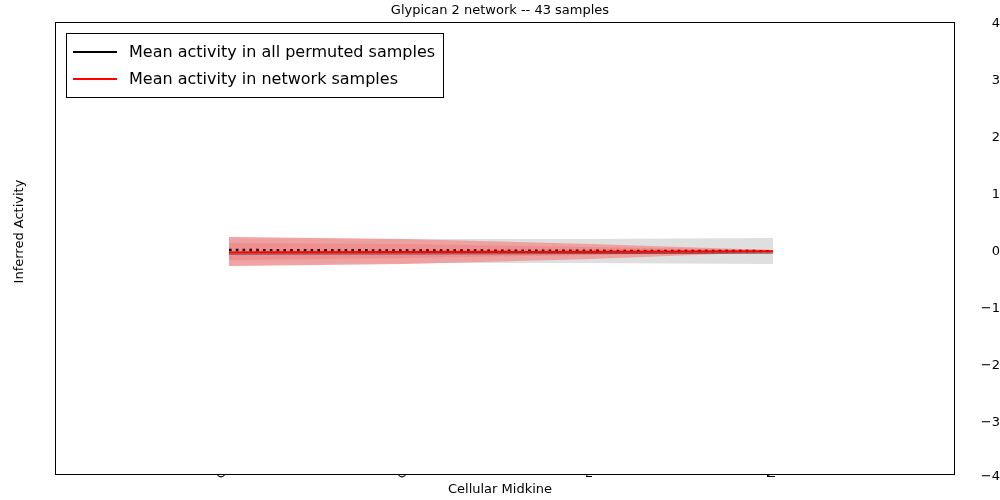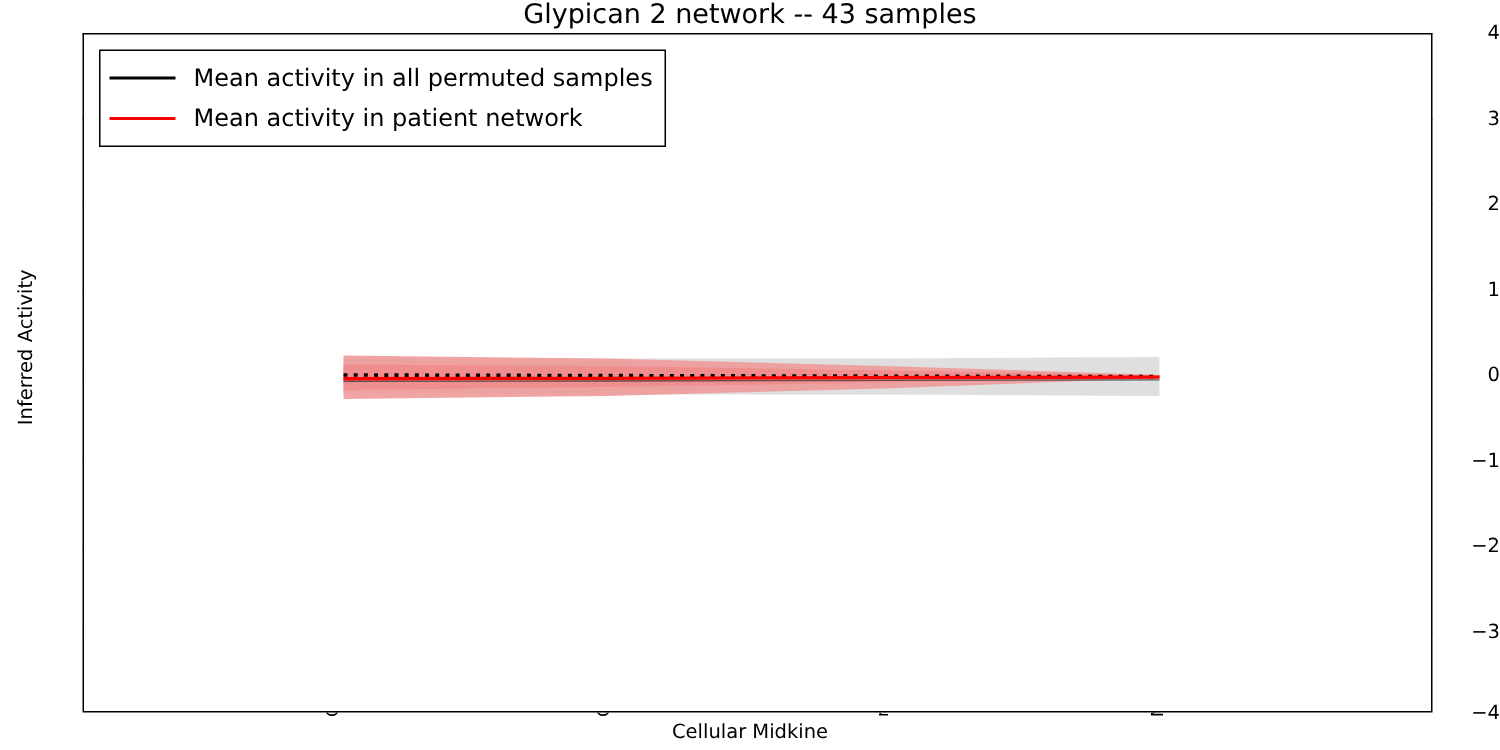--- a/index.html
+++ b/index.html
@@ -20,21 +20,21 @@
     background: #ffffff;
   }
 
   
   #chart-title {
     position: absolute;
     left: 0;
     top: 1px;
     width: 1000px;
     text-align: center;
-    font-size: 18px;
+    font-size: 13px;
     color: #000000;
     line-height: 18px;
     white-space: nowrap;
   }
 
   
   #plot-frame {
     position: absolute;
     left: 55px;
     top: 22px;
@@ -219,18 +219,18 @@
       <polyline points="173,231.2 348,231 534,230.6 717,230.2" fill="none" stroke="#3a3a3a" stroke-width="0.9" opacity="0.8"></polyline>
     </svg>
 
     <div id="legend">
       <div class="legend-row">
         <span class="legend-swatch" style="background:#000000;"></span>
         <span class="legend-text">Mean activity in all permuted samples</span>
       </div>
       <div class="legend-row">
         <span class="legend-swatch" style="background:#ff0000;"></span>
-        <span class="legend-text">Mean activity in patient network</span>
+        <span class="legend-text">Mean activity in network samples</span>
       </div>
     </div>
 
   </div>
 </div>
 
 </body></html>

